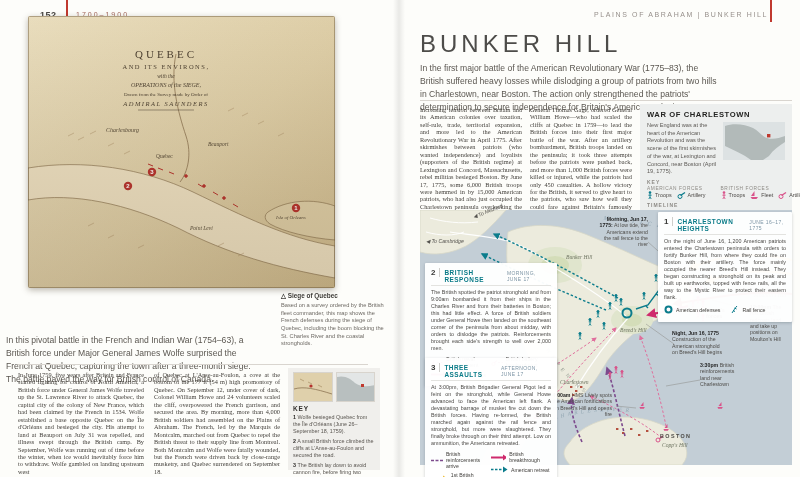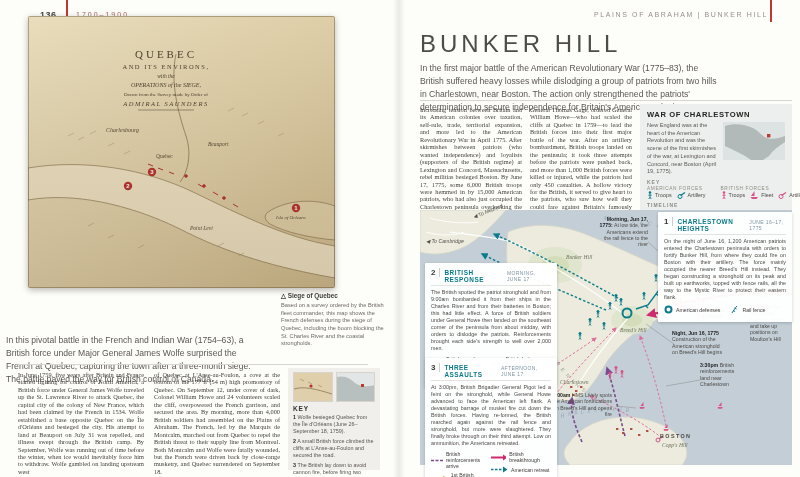--- a/index.html
+++ b/index.html
@@ -57,21 +57,21 @@
   .maplbl-town{position:absolute;font-size:5.4px;letter-spacing:1.4px;color:#4c4a45;font-weight:bold;}
   .maplbl-dir{position:absolute;font-size:5.2px;font-style:italic;color:#55534f;}
   .howes{position:absolute;font-size:5.4px;font-weight:bold;color:#3c3a37;line-height:1.1;}
 </style>
 </head>
 <body>
 
 <div id="spread">
 
   <div class="abs redrule" style="left:66px;top:0;height:22px;"></div>
-  <div class="abs pagenum" style="left:40px;top:10px;">136</div>
+  <div class="abs pagenum" style="left:40px;top:10px;">152</div>
   <div class="abs section-label" style="left:76px;top:11px;">1700–1900</div>
 
   <div class="abs" style="left:28px;top:16px;width:307px;height:272px;box-shadow:0 2px 6px rgba(60,50,30,.35);border-radius:2px;overflow:hidden;">
     <svg width="307" height="272" viewBox="0 0 307 272">
       <defs>
         <linearGradient id="paper" x1="0" y1="0" x2="1" y2="1">
           <stop offset="0" stop-color="#e9ddbd"></stop>
             <stop offset=".55" stop-color="#ddcda6"></stop>
             <stop offset="1" stop-color="#cdb98d"></stop>
         </linearGradient>

